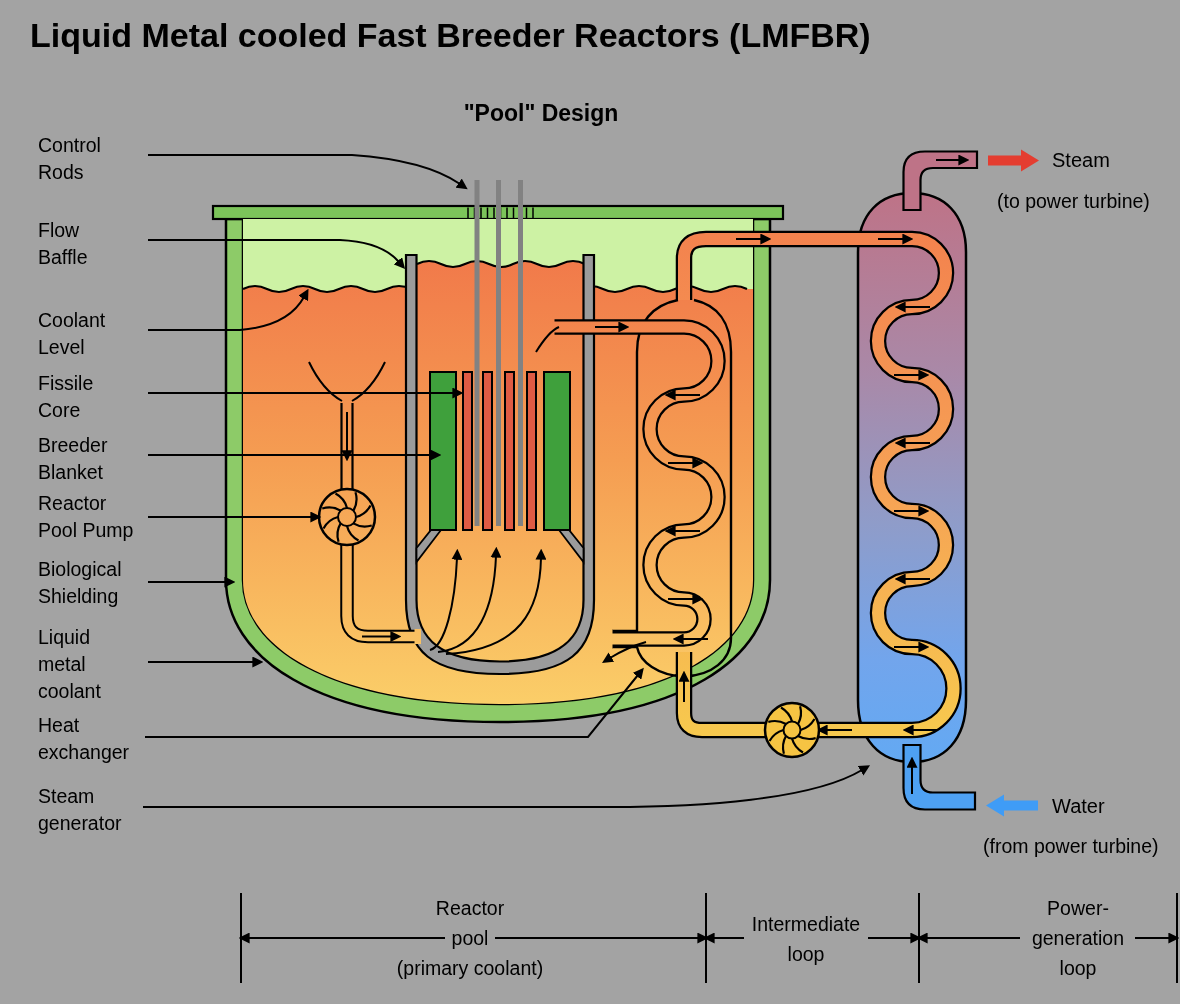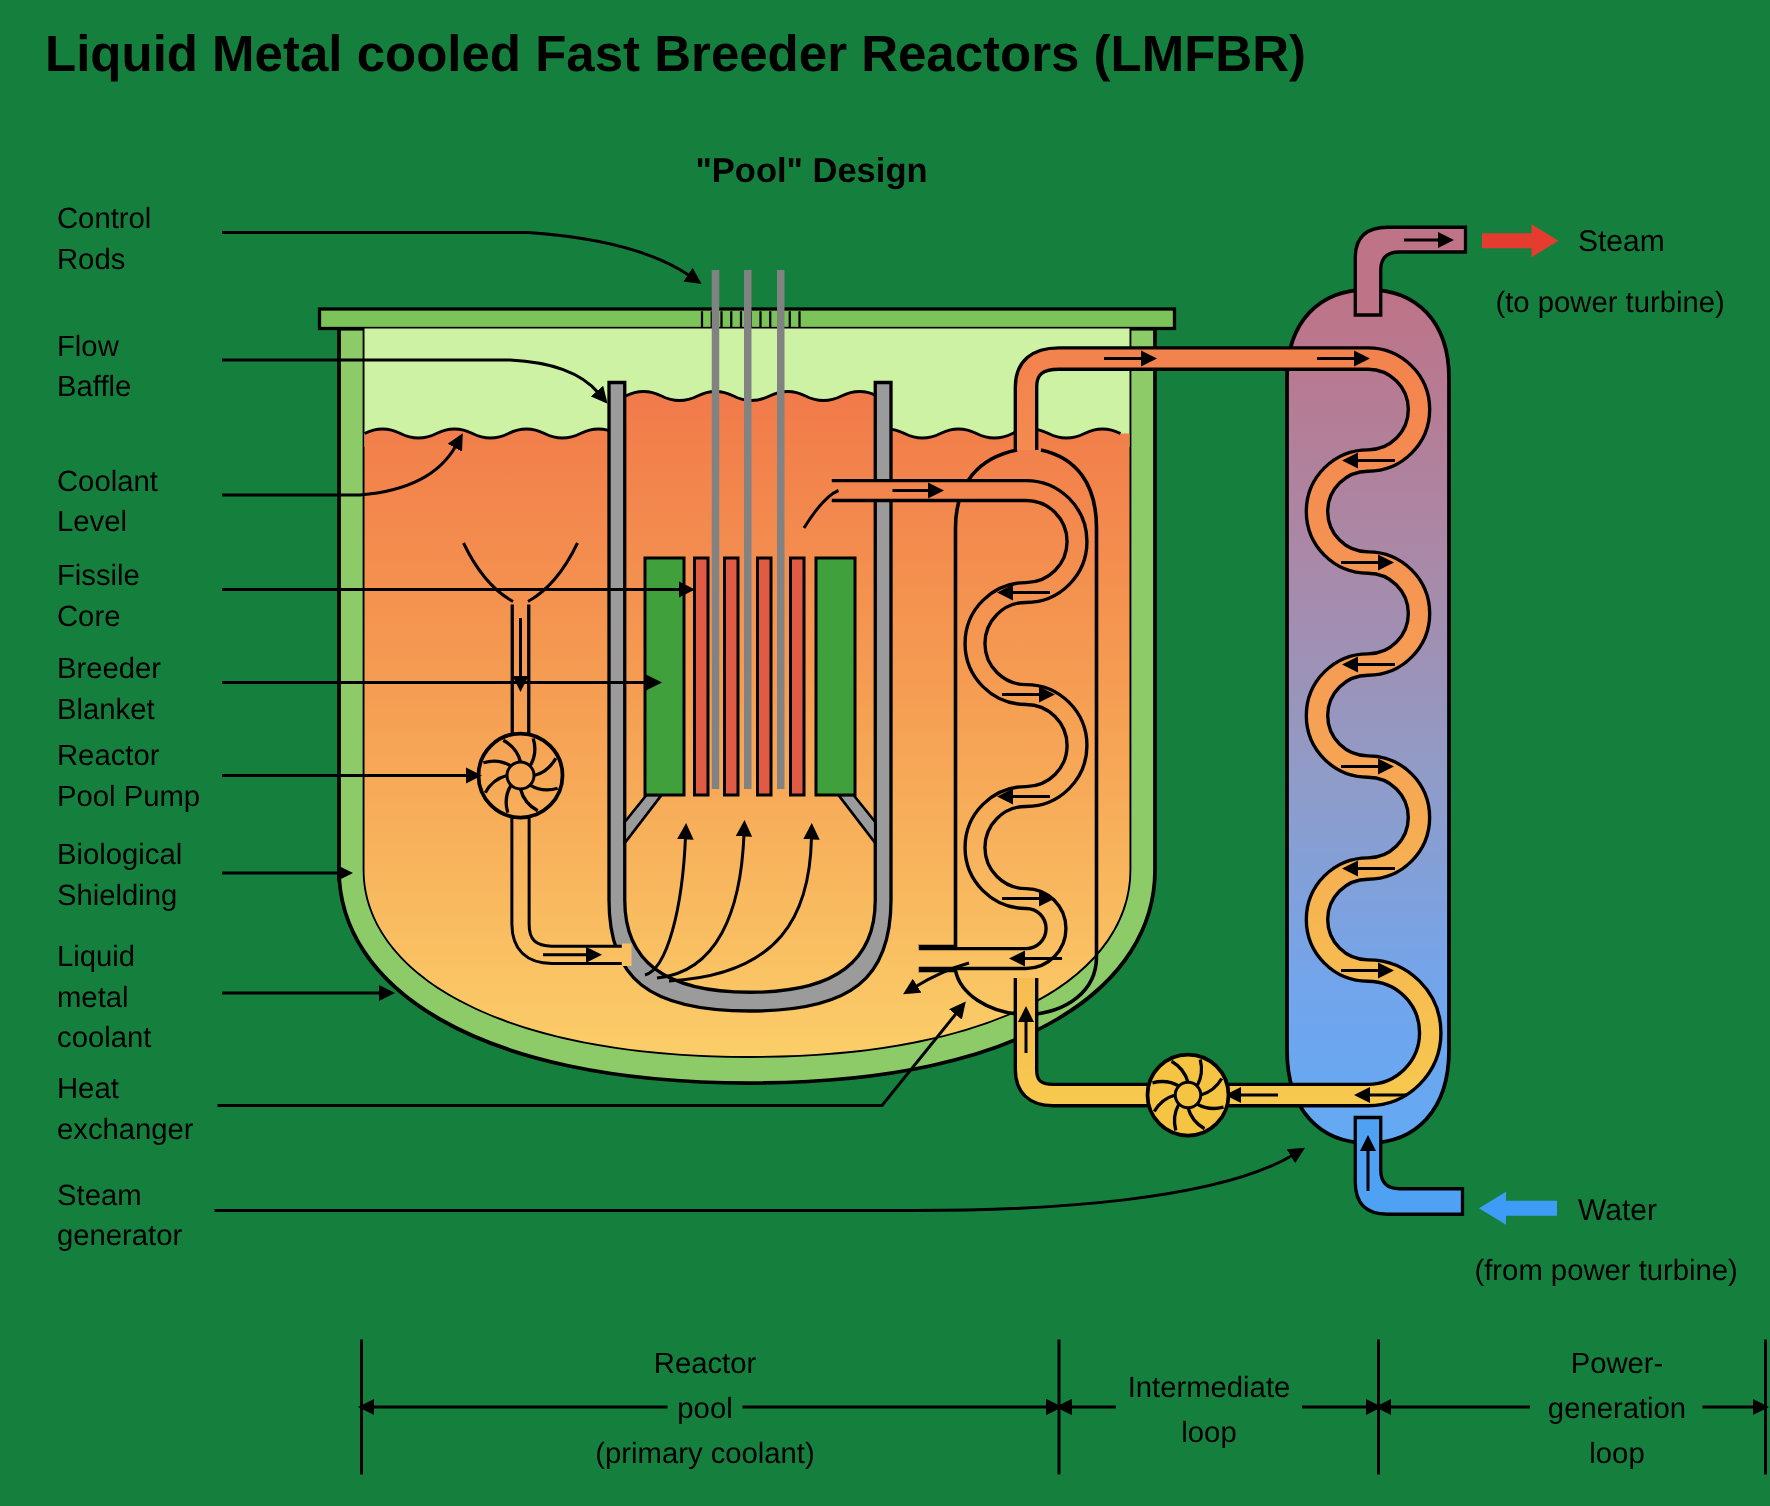--- a/index.html
+++ b/index.html
@@ -1,16 +1,16 @@
 <!DOCTYPE html>
 <html><head>
 <meta charset="utf-8">
 <style>
   html,body{margin:0;padding:0;background:#ffffff;}
-  .page{width:1180px;height:1004px;position:relative;background:#15803d;overflow:hidden;}
+  .page{width:1180px;height:1004px;position:relative;background:#a3a3a3;overflow:hidden;}
   svg{display:block;}
   text{font-family:"Liberation Sans","DejaVu Sans",sans-serif;fill:#000;}
   .title{font-size:34px;font-weight:bold;}
   .subtitle{font-size:23px;font-weight:bold;}
   .lbl{font-size:19.5px;}
   .dim{font-size:19.5px;text-anchor:middle;}
   .ann{font-size:20px;}
 </style>
 </head>
 <body>

